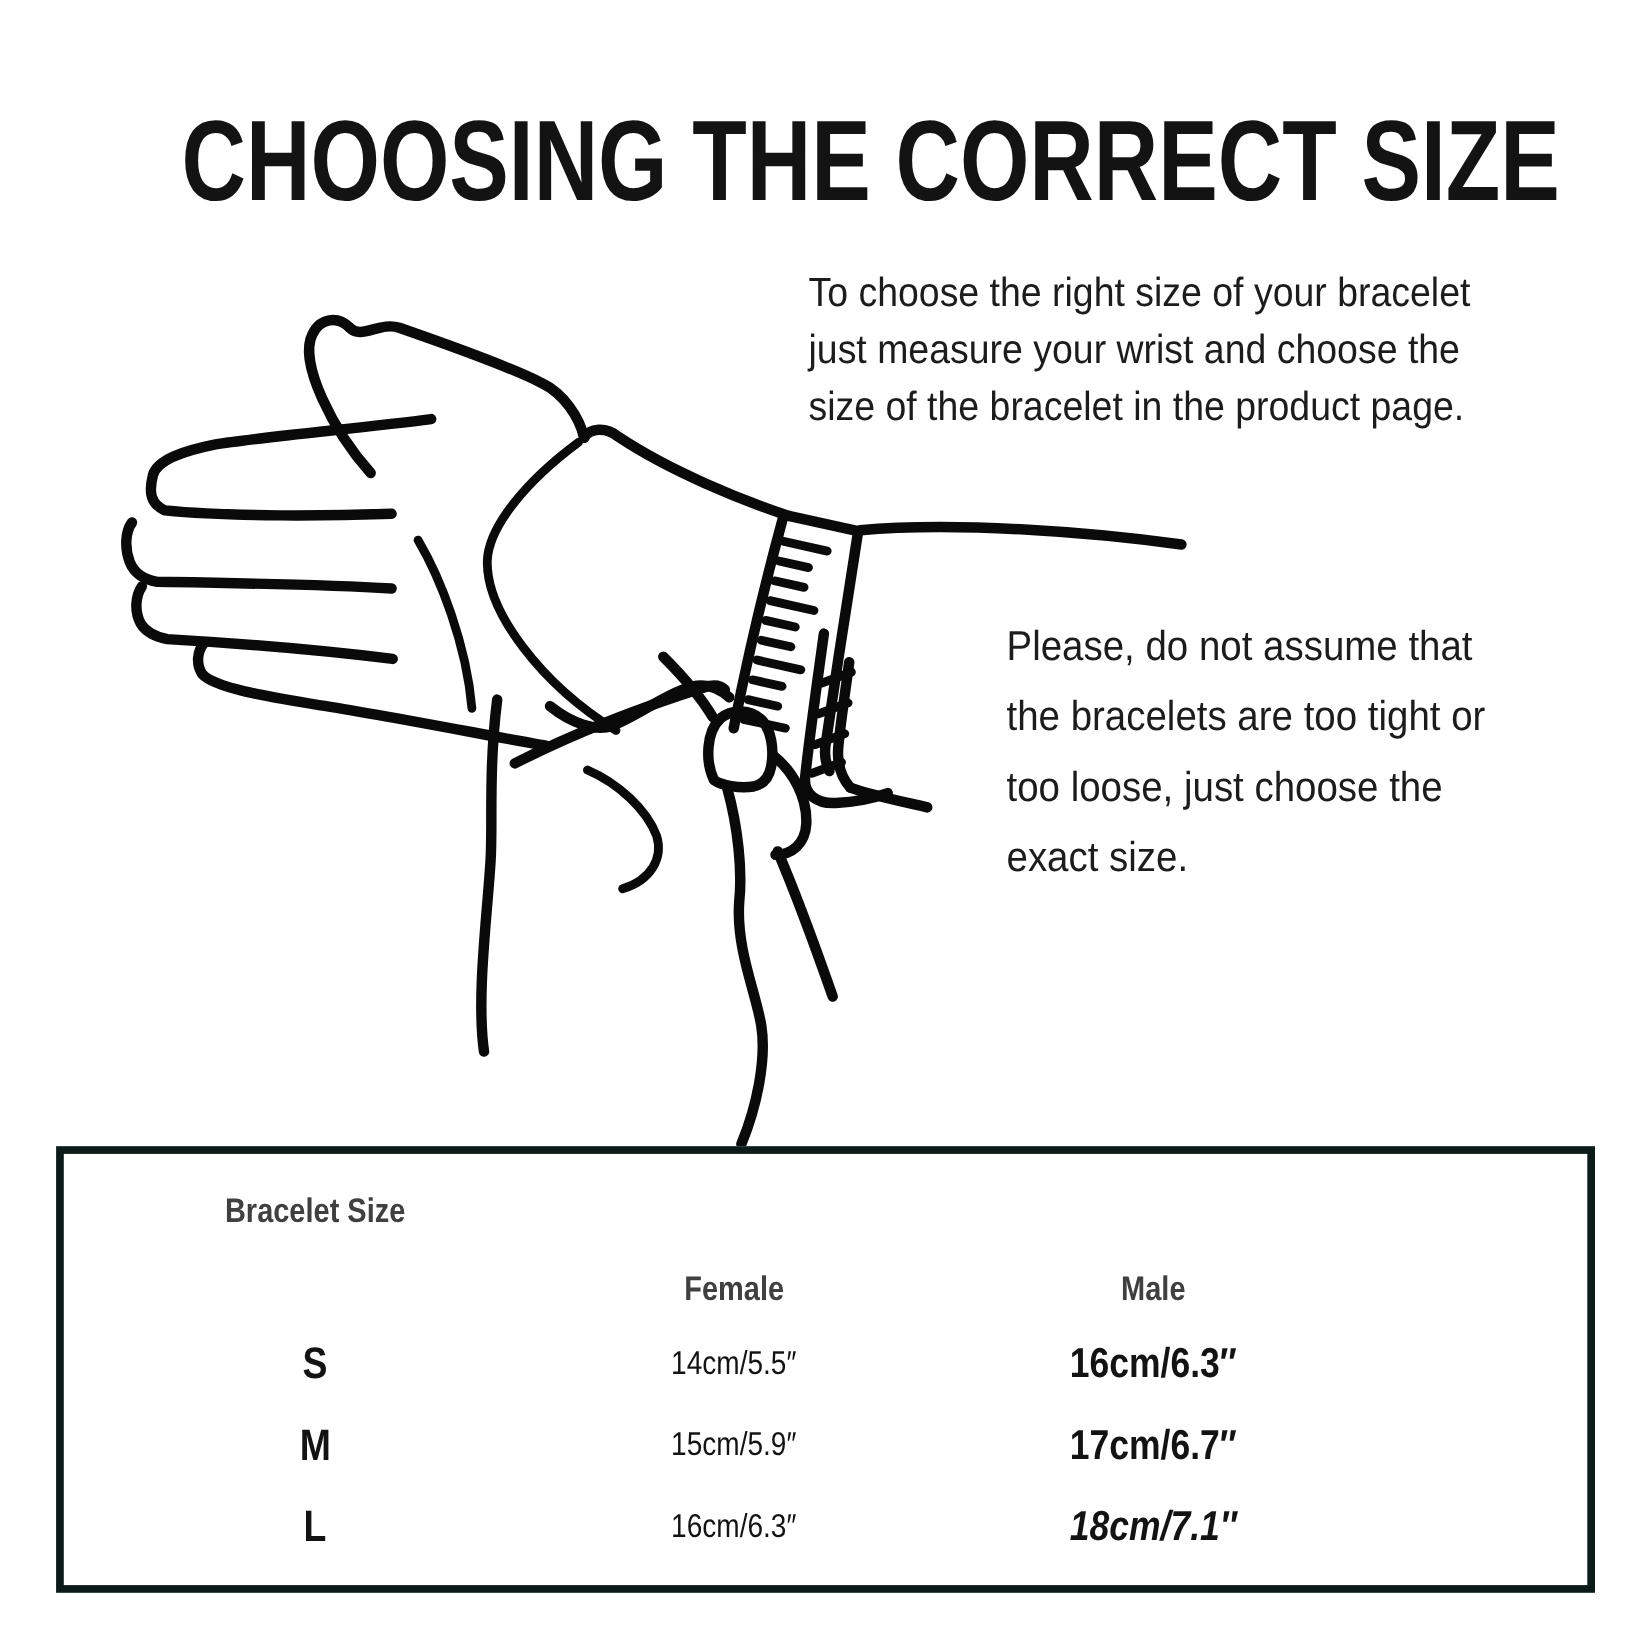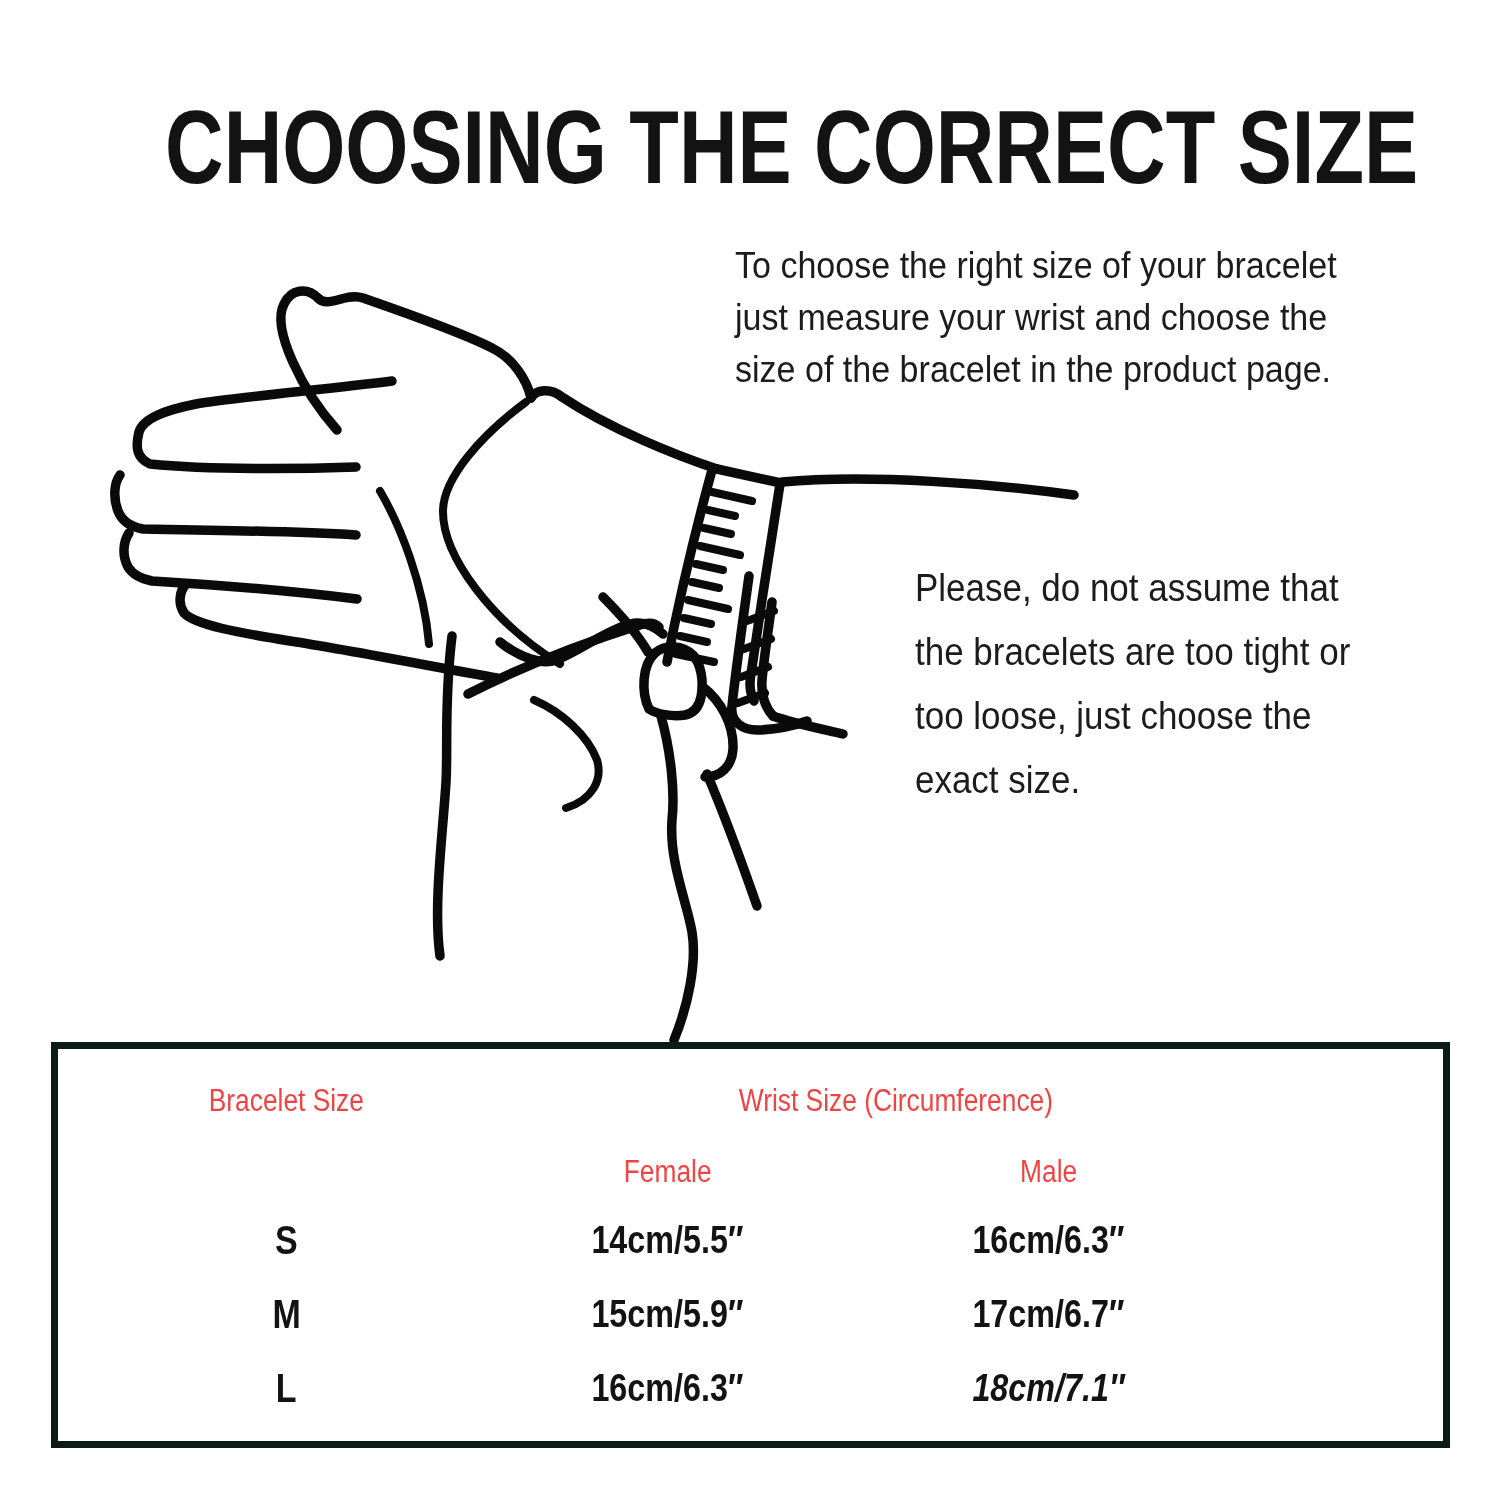--- a/index.html
+++ b/index.html
@@ -30,26 +30,26 @@
   .size-table{
     position:absolute;left:51px;top:1042px;width:1399px;height:406px;
     box-sizing:border-box;border:7px solid #0c1b17;background:#ffffff;
   }
   .tbl-grid{
     display:grid;height:100%;box-sizing:border-box;padding-top:12px;
     grid-template-columns:33% 22% 33% 12%;
     grid-template-rows:80px 62px 74px 74px 74px;
     align-items:center;justify-items:center;
   }
-  .th{font-weight:normal;font-size:31px;color:#ef4444;}
+  .th{font-weight:bold;font-size:31px;color:#404040;}
   .th-wrist{grid-column:2 / 4;}
   .sub-female{grid-column:2;}
   .sub-male{grid-column:3;}
   .cell-size{font-weight:bold;font-size:40px;grid-column:1;}
-  .cell-female{font-weight:bold;font-size:38px;grid-column:2;}
+  .cell-female{font-weight:normal;font-size:30px;grid-column:2;}
   .cell-male{font-weight:bold;font-size:38px;grid-column:3;}
   .cond{display:inline-block;transform:scaleX(0.85);transform-origin:center;white-space:nowrap;}
 </style>
 </head>
 <body>
 
 <div class="title">CHOOSING THE CORRECT SIZE</div>
 
 <svg class="illustration" viewBox="0 0 1501 1500" aria-hidden="true">
   <g>
@@ -105,21 +105,20 @@
 just measure your wrist and choose the
 size of the bracelet in the product page.</div>
 <div class="para para-2">Please, do not assume that
 the bracelets are too tight or
 too loose, just choose the
 exact size.</div>
 
 <div class="size-table">
   <div class="tbl-grid">
     <div class="th" style="grid-column:1;grid-row:1;"><span class="cond">Bracelet Size</span></div>
-    <div class="th th-wrist" style="grid-row:1;"><span class="cond">Wrist Size (Circumference)</span></div>
 
     <div class="th sub-female" style="grid-row:2;"><span class="cond">Female</span></div>
     <div class="th sub-male" style="grid-row:2;"><span class="cond">Male</span></div>
 
     <div class="cell-size" style="grid-row:3;"><span class="cond">S</span></div>
     <div class="cell-female" style="grid-row:3;"><span class="cond">14cm/5.5″</span></div>
     <div class="cell-male" style="grid-row:3;"><span class="cond">16cm/6.3″</span></div>
 
     <div class="cell-size" style="grid-row:4;"><span class="cond">M</span></div>
     <div class="cell-female" style="grid-row:4;"><span class="cond">15cm/5.9″</span></div>

